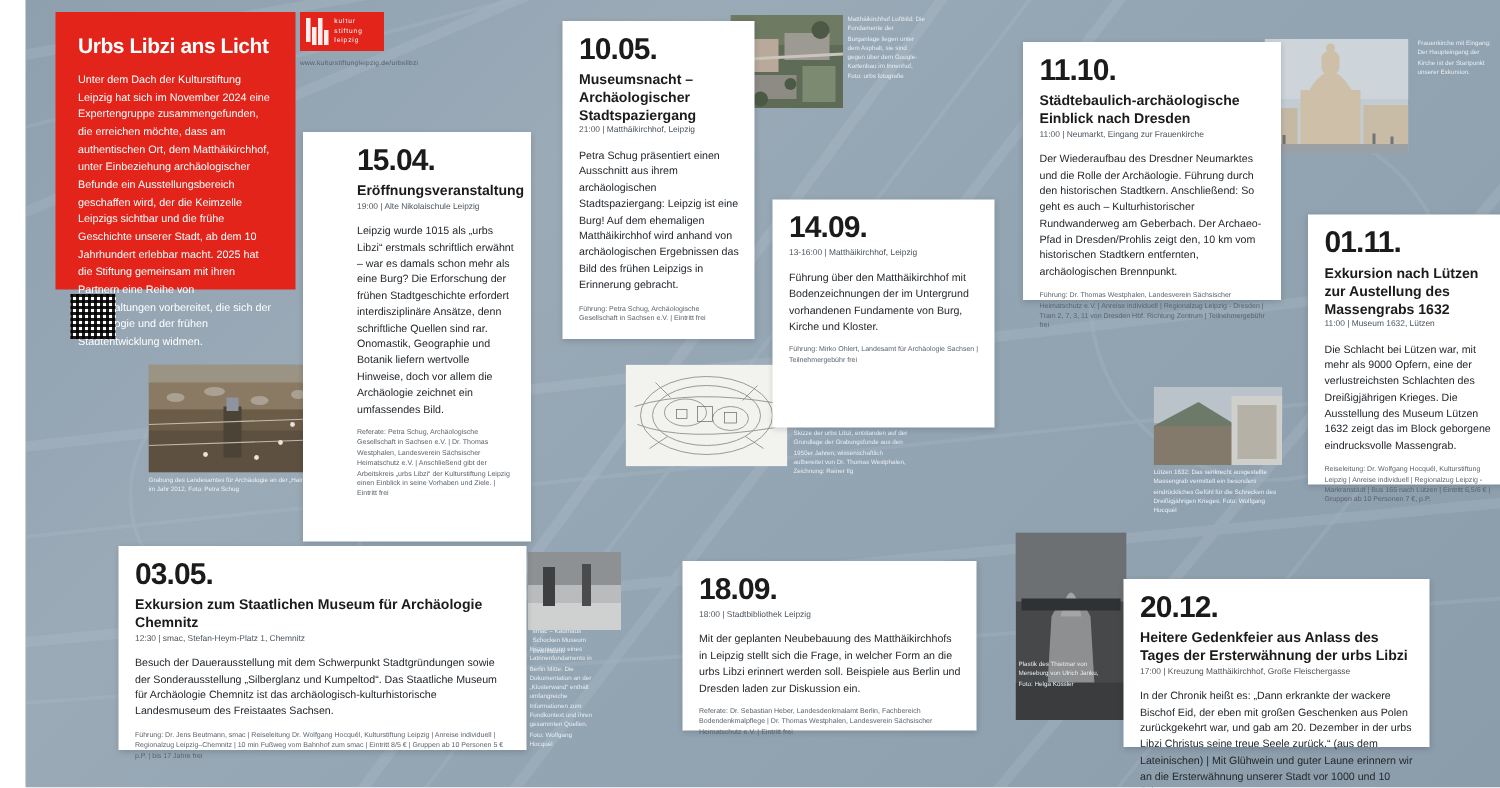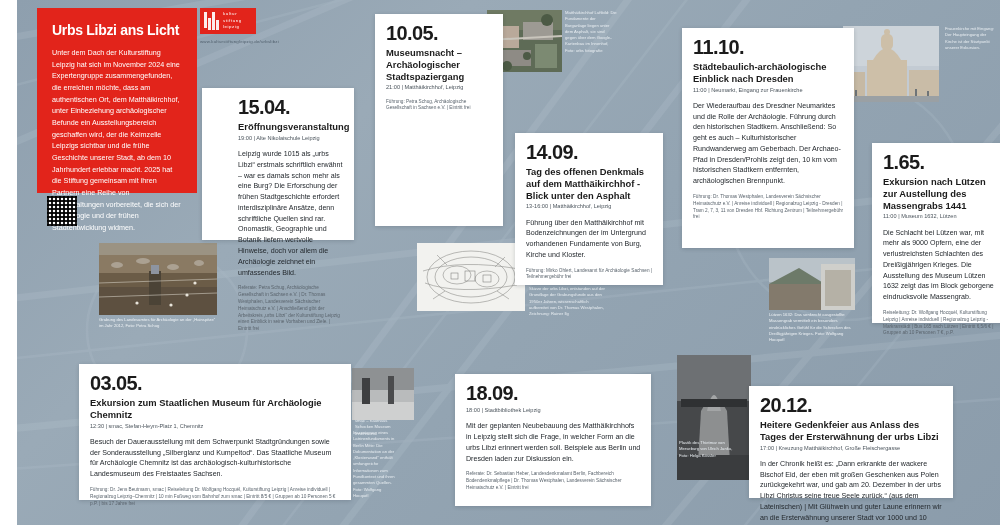--- a/index.html
+++ b/index.html
@@ -276,68 +276,68 @@
       <rect width="74" height="125" fill="#46484a"></rect>
       <rect y="0" width="74" height="46" fill="#6d7073"></rect>
       <path d="M20 125 L24 56 Q37 30 50 56 L54 125 Z" fill="#8d8f90"></path>
       <path d="M30 56 Q37 24 44 56 Z" fill="#a3a5a6"></path>
       <rect x="4" y="44" width="66" height="8" fill="#2f3133"></rect>
       <rect x="0" y="100" width="74" height="25" fill="#3a3c3e"></rect>
     </svg>
   </div>
   <div class="cap-right" style="left:662px; top:440px; width:58px;">Plastik des Thietmar von Merseburg von Ulrich Janku, Foto: Helga Kössler</div>
 
-  <div class="card" style="left:185px; top:88px; width:152px; height:152px;padding-left:36px;">
+  <div class="card" style="left:185px; top:88px; width:152px; height:273px;padding-left:36px;">
     <div class="date">15.04.</div>
     <div class="title">Eröffnungsveranstaltung</div>
     <div class="when">19:00 | Alte Nikolaischule Leipzig</div>
     <div class="body">Leipzig wurde 1015 als „urbs Libzi“ erstmals schriftlich erwähnt – war es damals schon mehr als eine Burg? Die Erforschung der frühen Stadtgeschichte erfordert interdisziplinäre Ansätze, denn schriftliche Quellen sind rar. Onomastik, Geographie und Botanik liefern wertvolle Hinweise, doch vor allem die Archäologie zeichnet ein umfassendes Bild.</div>
     <div class="meta">Referate: Petra Schug, Archäologische Gesellschaft in Sachsen e.V. | Dr. Thomas Westphalen, Landesverein Sächsischer Heimatschutz e.V. | Anschließend gibt der Arbeitskreis „urbs Libzi“ der Kulturstiftung Leipzig einen Einblick in seine Vorhaben und Ziele. | Eintritt frei</div>
   </div>
 
   <div class="card" style="left:358px; top:14px; width:128px; height:212px;">
     <div class="date">10.05.</div>
     <div class="title">Museumsnacht – Archäologischer Stadtspaziergang</div>
     <div class="when">21:00 | Matthäikirchhof, Leipzig</div>
+    <div class="body">Petra Schug präsentiert einen Ausschnitt aus ihrem archäologischen Stadtspaziergang: Leipzig ist eine Burg! Auf dem ehemaligen Matthäikirchhof wird anhand von archäologischen Ergebnissen das Bild des frühen Leipzigs in Erinnerung gebracht.</div>
     <div class="meta">Führung: Petra Schug, Archäologische Gesellschaft in Sachsen e.V. | Eintritt frei</div>
   </div>
 
   <div class="card" style="left:498px; top:133px; width:148px; height:152px;">
     <div class="date">14.09.</div>
-    <div class="title">Tag des offenen Denkmals auf dem Matthäikirchhof - Blick unter den Asphalt</div>
     <div class="when">13-16:00 | Matthäikirchhof, Leipzig</div>
     <div class="body">Führung über den Matthäikirchhof mit Bodenzeichnungen der im Untergrund vorhandenen Fundamente von Burg, Kirche und Kloster.</div>
     <div class="meta">Führung: Mirko Ohlert, Landesamt für Archäologie Sachsen | Teilnehmergebühr frei</div>
   </div>
 
-  <div class="card" style="left:665px; top:28px; width:172px; height:220px;">
+  <div class="card" style="left:665px; top:28px; width:172px; height:172px;">
     <div class="date">11.10.</div>
     <div class="title">Städtebaulich-archäologische Einblick nach Dresden</div>
     <div class="when">11:00 | Neumarkt, Eingang zur Frauenkirche</div>
     <div class="body">Der Wiederaufbau des Dresdner Neumarktes und die Rolle der Archäologie. Führung durch den historischen Stadtkern. Anschließend: So geht es auch – Kulturhistorischer Rundwanderweg am Geberbach. Der Archaeo-Pfad in Dresden/Prohlis zeigt den, 10 km vom historischen Stadtkern entfernten, archäologischen Brennpunkt.</div>
     <div class="meta">Führung: Dr. Thomas Westphalen, Landesverein Sächsischer Heimatschutz e.V. | Anreise individuell | Regionalzug Leipzig - Dresden | Tram 2, 7, 3, 11 von Dresden Hbf. Richtung Zentrum | Teilnehmergebühr frei</div>
   </div>
 
   <div class="card" style="left:855px; top:143px; width:138px; height:180px;">
-    <div class="date">1.65.</div>
-    <div class="title">Exkursion nach Lützen zur Austellung des Massengrabs 1441</div>
+    <div class="date">01.11.</div>
+    <div class="title">Exkursion nach Lützen zur Austellung des Massengrabs 1632</div>
     <div class="when">11:00 | Museum 1632, Lützen</div>
     <div class="body">Die Schlacht bei Lützen war, mit mehr als 9000 Opfern, eine der verlustreichsten Schlachten des Dreißigjährigen Krieges. Die Ausstellung des Museum Lützen 1632 zeigt das im Block geborgene eindrucksvolle Massengrab.</div>
     <div class="meta">Reiseleitung: Dr. Wolfgang Hocquél, Kulturstiftung Leipzig | Anreise individuell | Regionalzug Leipzig - Markranstädt | Bus 165 nach Lützen | Eintritt 6,5/6 € | Gruppen ab 10 Personen 7 €, p.P.</div>
   </div>
 
   <div class="card" style="left:62px; top:364px; width:272px; height:136px;">
     <div class="date">03.05.</div>
     <div class="title">Exkursion zum Staatlichen Museum für Archäologie Chemnitz</div>
     <div class="when">12:30 | smac, Stefan-Heym-Platz 1, Chemnitz</div>
     <div class="body">Besuch der Dauerausstellung mit dem Schwerpunkt Stadtgründungen sowie der Sonderausstellung „Silberglanz und Kumpeltod“. Das Staatliche Museum für Archäologie Chemnitz ist das archäologisch-kulturhistorische Landesmuseum des Freistaates Sachsen.</div>
     <div class="meta">Führung: Dr. Jens Beutmann, smac | Reiseleitung Dr. Wolfgang Hocquél, Kulturstiftung Leipzig | Anreise individuell | Regionalzug Leipzig–Chemnitz | 10 min Fußweg vom Bahnhof zum smac | Eintritt 8/5 € | Gruppen ab 10 Personen 5 € p.P. | bis 17 Jahre frei</div>
   </div>
 
-  <div class="card" style="left:438px; top:374px; width:196px; height:132px;">
+  <div class="card" style="left:438px; top:374px; width:196px; height:113px;">
     <div class="date">18.09.</div>
     <div class="when">18:00 | Stadtbibliothek Leipzig</div>
     <div class="body">Mit der geplanten Neubebauung des Matthäikirchhofs in Leipzig stellt sich die Frage, in welcher Form an die urbs Libzi erinnert werden soll. Beispiele aus Berlin und Dresden laden zur Diskussion ein.</div>
     <div class="meta">Referate: Dr. Sebastian Heber, Landesdenkmalamt Berlin, Fachbereich Bodendenkmalpflege | Dr. Thomas Westphalen, Landesverein Sächsischer Heimatschutz e.V. | Eintritt frei</div>
   </div>
 
   <div class="card" style="left:732px; top:386px; width:204px; height:112px;">
     <div class="date">20.12.</div>
     <div class="title">Heitere Gedenkfeier aus Anlass des Tages der Ersterwähnung der urbs Libzi</div>
     <div class="when">17:00 | Kreuzung Matthäikirchhof, Große Fleischergasse</div>

